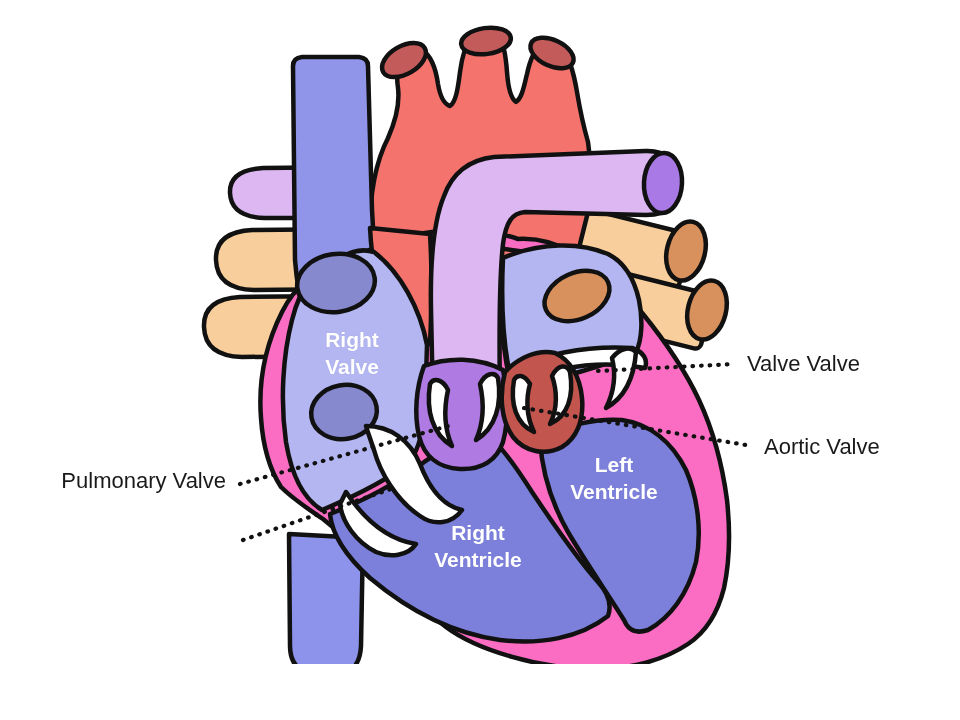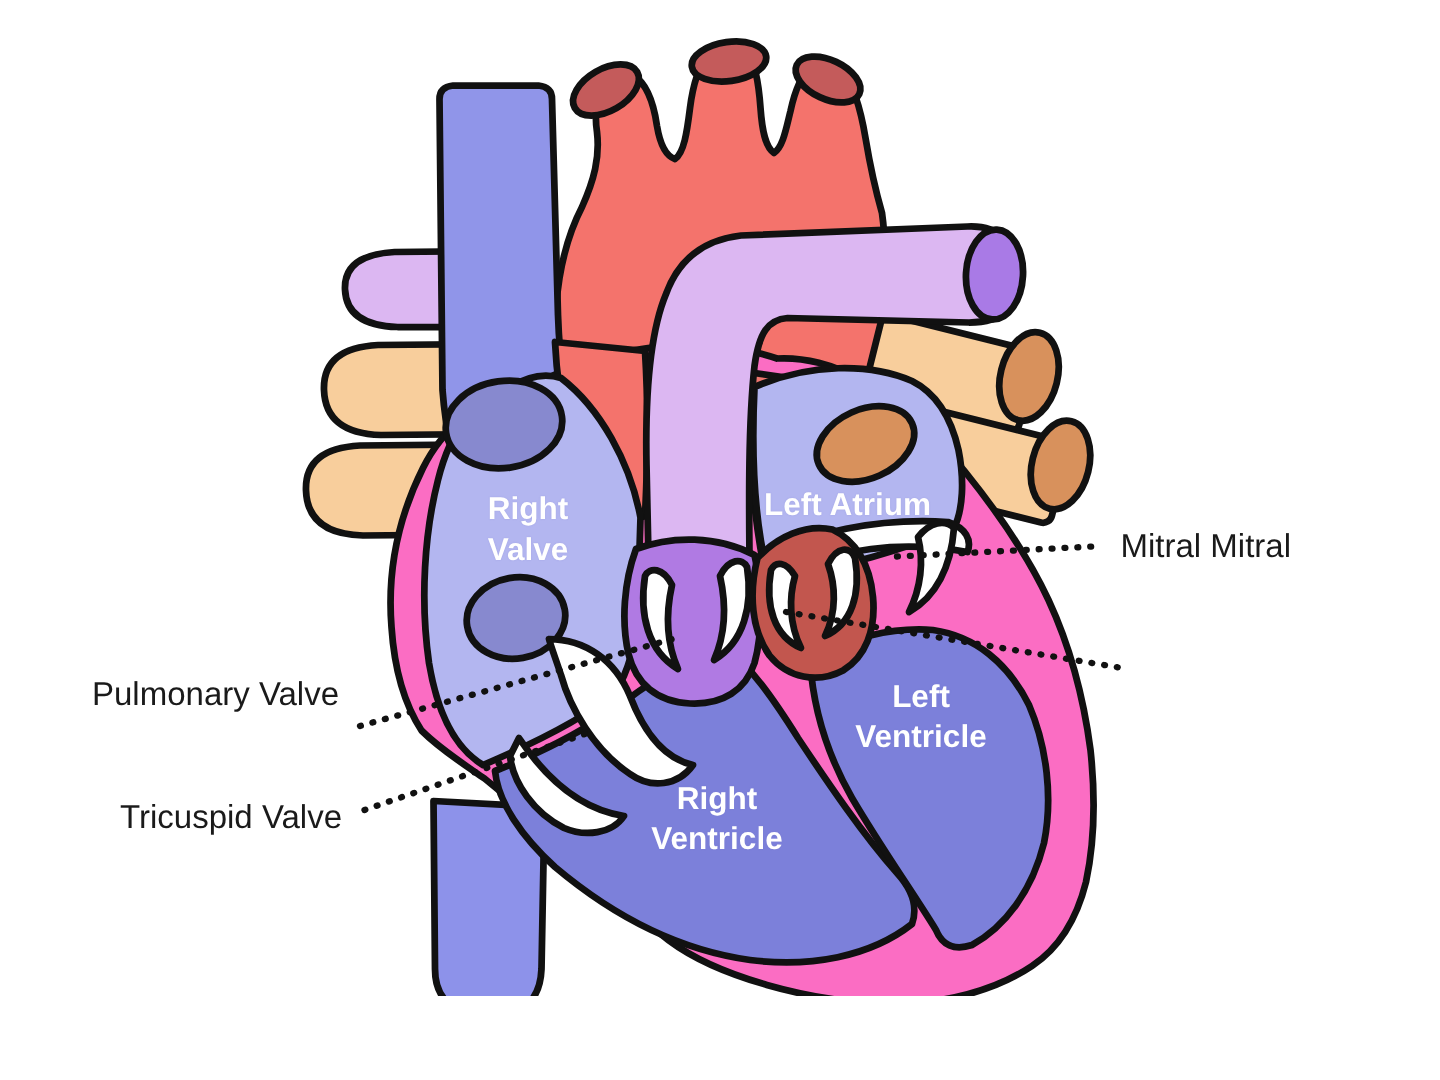--- a/index.html
+++ b/index.html
@@ -129,28 +129,25 @@
   <line class="dotted" x1="598" y1="371" x2="735" y2="364"></line>
   <line class="dotted" x1="524" y1="408" x2="752" y2="446"></line>
   <line class="dotted" x1="240" y1="484" x2="452" y2="425"></line>
   <line class="dotted" x1="243" y1="540" x2="391" y2="489"></line>
 </svg>
 
 <div class="chamber-label" style="left:352px;top:353px;">
   <div>Right</div>
   <div>Valve</div>
 </div>
-<div class="chamber-label" style="left:565px;top:337px;">
-  <div>Left Atrium</div>
-</div>
 <div class="chamber-label" style="left:614px;top:462px;margin-top:16px;">
   <div>Left</div>
   <div>Ventricle</div>
 </div>
 <div class="chamber-label" style="left:478px;top:546px;">
   <div>Right</div>
   <div>Ventricle</div>
 </div>
 
-<div class="valve-label left-anchor" style="left:747px;top:364px;">Mitral Mitral</div>
-<div class="valve-label right-anchor" style="left:226px;top:463px;">Pulmonary Valve</div>
-<div class="valve-label right-anchor" style="left:228px;top:545px;">Tricuspid Valve</div>
+<div class="valve-label left-anchor" style="left:747px;top:364px;">Valve Valve</div>
+<div class="valve-label left-anchor" style="left:764px;top:447px;">Aortic Valve</div>
+<div class="valve-label right-anchor" style="left:226px;top:481px;">Pulmonary Valve</div>
 </div>
 
 </body></html>

